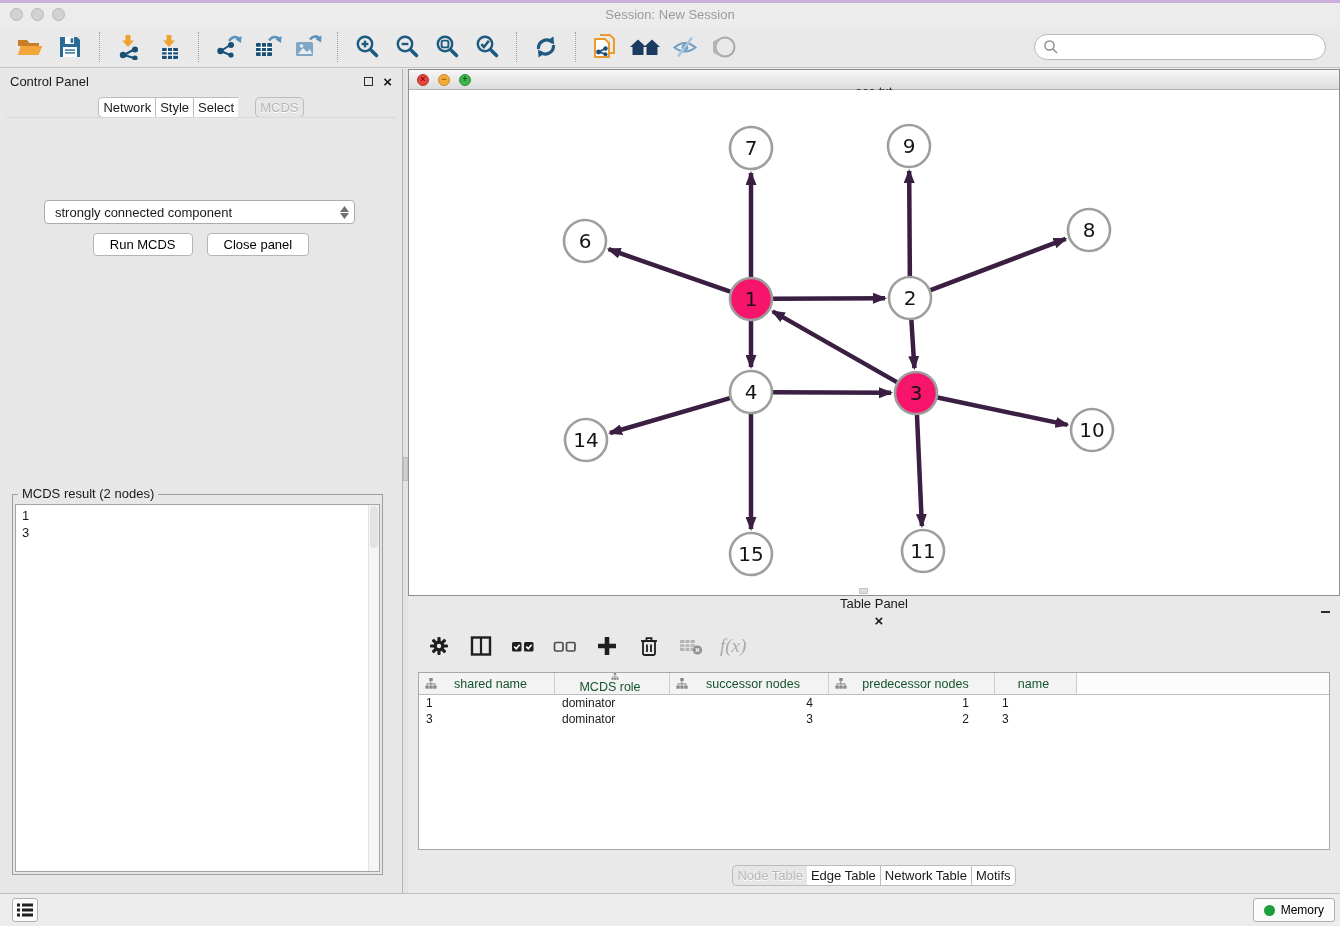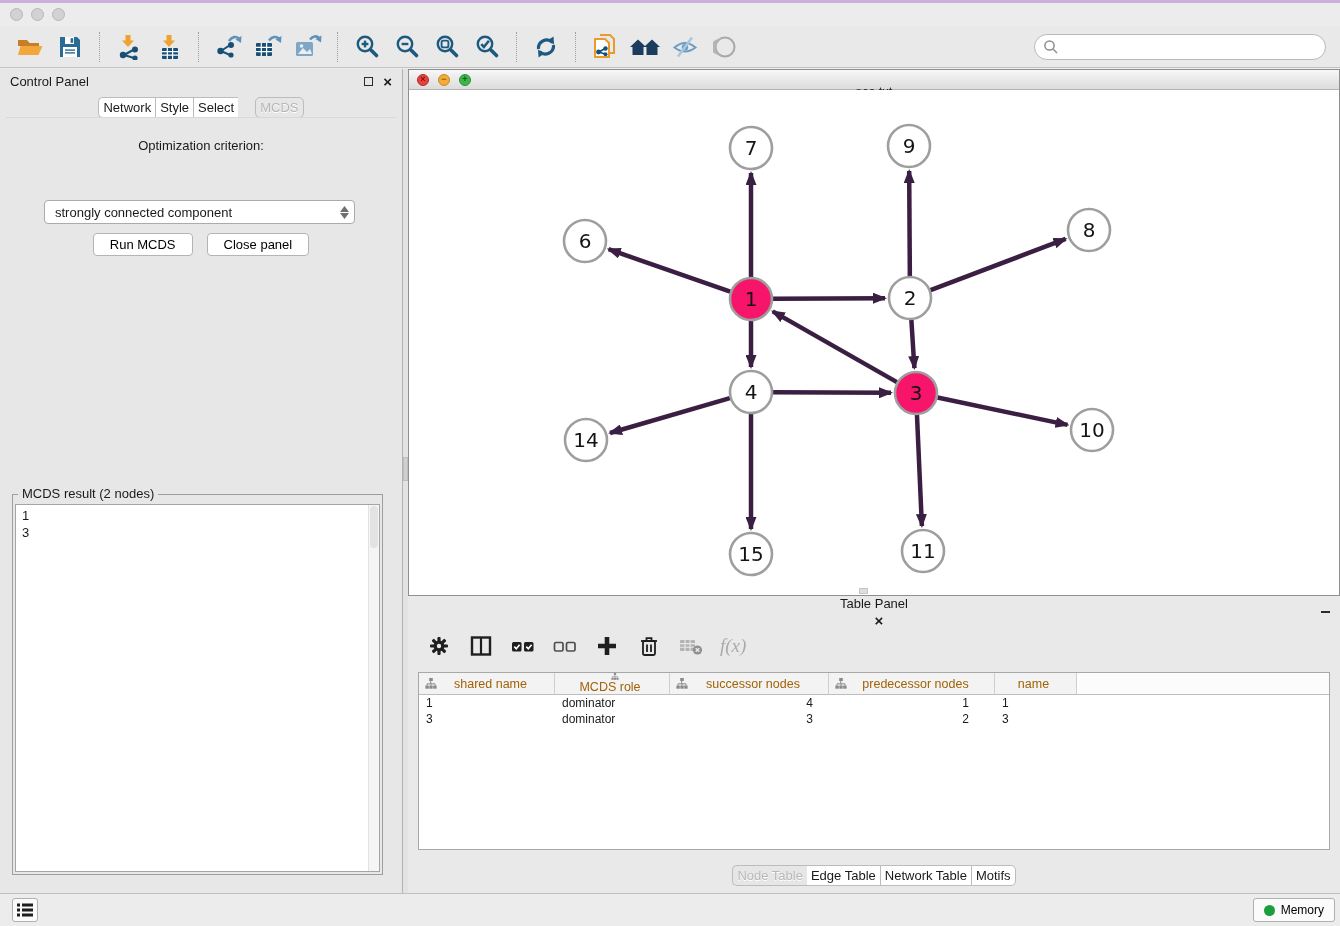--- a/index.html
+++ b/index.html
@@ -60,21 +60,21 @@
   .net-canvas { position:relative; width:100%; height:505px; background:#fff; }
   .h-handle { position:absolute; left:450px; bottom:1px; width:9px; height:6px; background:#dedede; border:1px solid #c6c6c6; }
   
   .table-panel { position:absolute; left:408px; top:596px; width:932px; height:297px; background:#e9e9e9; }
   .tp-header { height:24px; display:flex; align-items:center; padding:0 10px;flex-direction:column; }
   .tp-toolbar { position:absolute; left:10px; right:10px; top:30px; height:40px; display:flex; align-items:center; gap:16px; padding:0 8px; }
   .tp-ibtn { width:26px; height:26px; display:flex; align-items:center; justify-content:center; background:transparent; border:none; }
   .fx-label { font-family:"Liberation Serif","DejaVu Serif",serif; font-style:italic; font-size:19px; color:#aaa; }
   .tp-table { position:absolute; left:10px; right:10px; top:76px; height:178px; background:#fff; border:1px solid #a8a8a8; overflow:hidden; }
   .thead { display:flex; height:22px; }
-  .th { background:#f3f3f3; border-right:1px solid #cfcfcf; border-bottom:1px solid #bdbdbd; display:flex; align-items:center; padding-left:6px; font-size:12.5px; color:#a16207; }
+  .th { background:#f3f3f3; border-right:1px solid #cfcfcf; border-bottom:1px solid #bdbdbd; display:flex; align-items:center; padding-left:6px; font-size:12.5px; color:#14532d; }
   .th .th-label { flex:1; text-align:center; padding-right:10px; }
   .th-fill { flex:1; background:#fcfcfc; border-bottom:1px solid #bdbdbd; }
   .trow { display:flex; height:16px; font-size:12px; align-items:center; }
   .td { overflow:hidden; white-space:nowrap; }
   .td.al { text-align:left; padding-left:7px; }
   .td.ar { text-align:right; }
   .tp-tabs { position:absolute; left:0; right:0; bottom:7px; display:flex; justify-content:center; }
   
   .statusbar { position:absolute; left:0; top:893px; width:100%; height:33px; background:#ececec; border-top:1px solid #c0c0c0; }
   .sb-left-btn { position:absolute; left:12px; top:4px; width:26px; height:24px; background:#fbfbfb; border:1px solid #b0b0b0; border-radius:3px; display:flex; align-items:center; justify-content:center; }
@@ -87,20 +87,21 @@
 
 <div class="app">
   <div class="top-accent"></div>
 
   <div class="titlebar">
     <div class="traffic">
       <span class="tl"></span>
       <span class="tl"></span>
       <span class="tl"></span>
     </div>
+    <div class="win-title">Session: New Session</div>
   </div>
 
   <div class="toolbar">
     <button class="tbtn">
       <svg width="28" height="24" viewBox="0 0 28 24">
         <path d="M2 19 V5 h9 l2.5 3 H23 v3 H2z" fill="#c87d28"></path>
         <path d="M4.5 11 h22 l-4 9 H2z" fill="#f2a73d"></path>
       </svg>
     </button>
     <button class="tbtn">
@@ -251,21 +252,20 @@
       <span class="float-box"></span>
       <span class="close-x">×</span>
     </div>
     <div class="cp-tabs">
       <div class="tab">Network</div>
       <div class="tab">Style</div>
       <div class="tab">Select</div>
       <div class="tab tab-disabled-active">MCDS</div>
     </div>
     <div class="cp-body">
-      <div class="opt-label">Optimization criterion:</div>
       <div class="dropdown">
         <span>strongly connected component</span>
         <span class="dd-stepper">
           <svg width="9" height="6" viewBox="0 0 9 6">
               <polygon points="4.5,0 9,6 0,6" fill="#6f6f6f"></polygon>
             </svg>
           <svg width="9" height="6" viewBox="0 0 9 6">
               <polygon points="0,0 9,0 4.5,6" fill="#6f6f6f"></polygon>
             </svg>
         </span>

